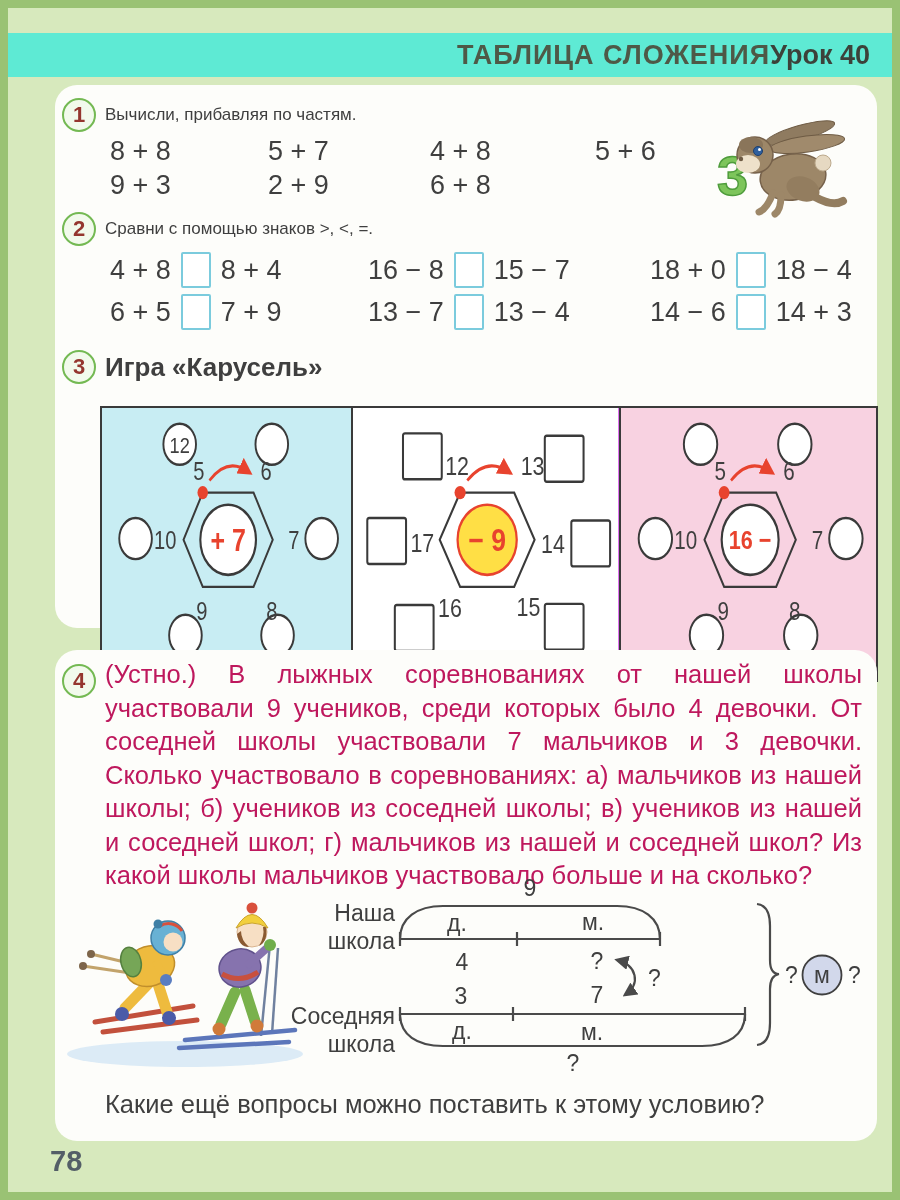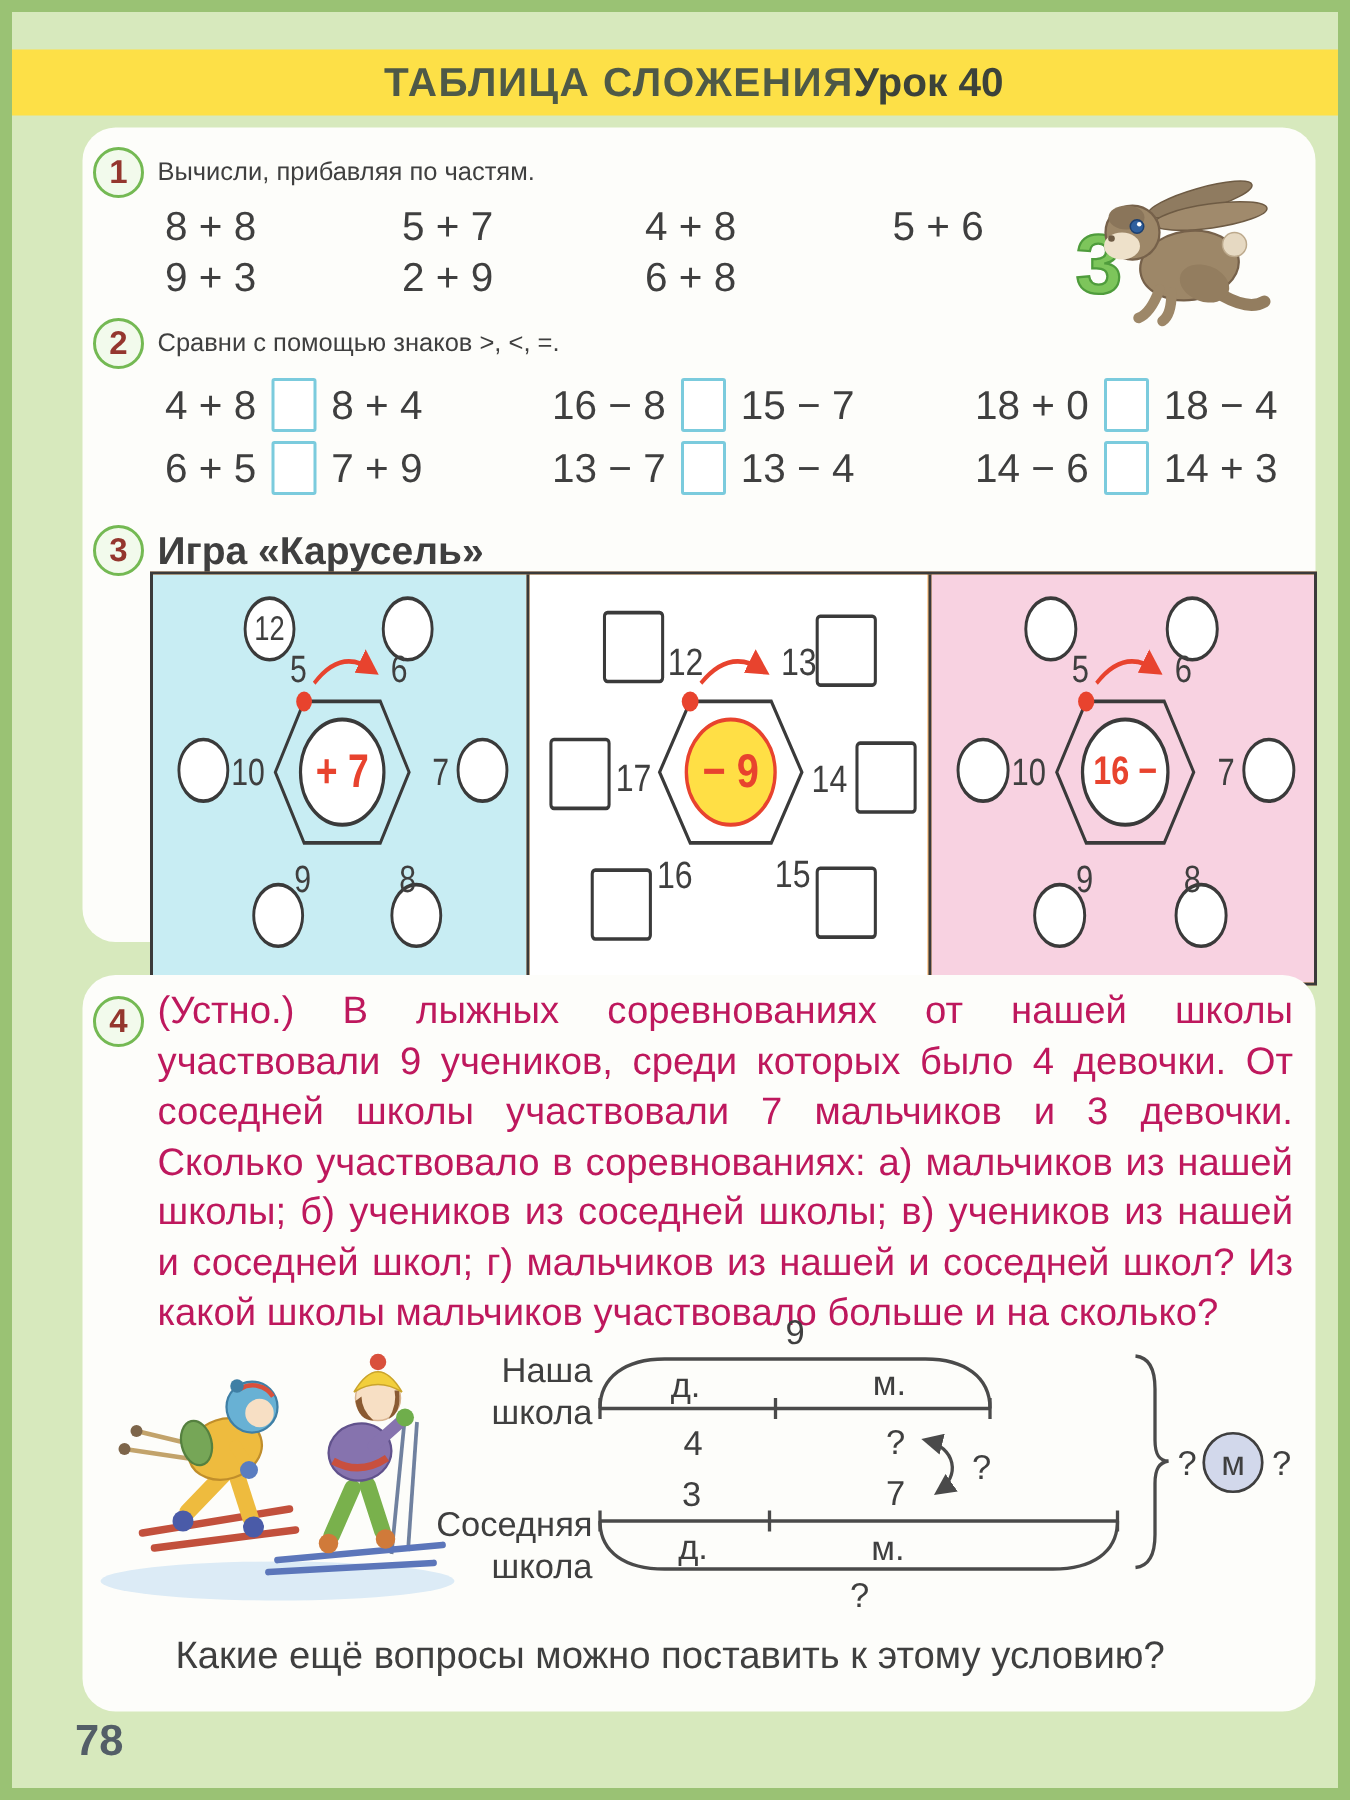--- a/index.html
+++ b/index.html
@@ -1,45 +1,45 @@
 <!DOCTYPE html>
 <html><head>
 <meta charset="utf-8">
 <style>
   *{margin:0;padding:0;box-sizing:border-box}
   html,body{width:900px;height:1200px;background:#d7e9bd}
   .page{position:relative;width:900px;height:1200px;background:#d7e9bd;border:8px solid #9ac274;overflow:hidden;
         font-family:"Liberation Sans",sans-serif;color:#3f3f3f}
-  .header-band{position:absolute;left:0;top:25px;width:100%;height:44px;background:#fde047;
-        display:flex;align-items:center;justify-content:center;padding:0 22px 0 47px}
+  .header-band{position:absolute;left:0;top:25px;width:100%;height:44px;background:#5eead4;
+        display:flex;align-items:center;justify-content:flex-end;padding:0 22px 0 47px}
   .header-title{font-size:27px;font-weight:bold;color:#4e5947;letter-spacing:1px}
   .header-lesson{font-size:27px;font-weight:bold;color:#3c423a}
   .box{position:absolute;background:#fdfdfa;border-radius:22px}
   .box1{left:47px;top:77px;width:822px;height:543px}
   .box2{left:47px;top:642px;width:822px;height:491px}
   .badge{position:absolute;left:7px;width:34px;height:34px;border:2.5px solid #74b953;border-radius:50%;
         background:#f2faec;color:#94362e;font-weight:bold;font-size:22px;
         display:flex;align-items:center;justify-content:center}
   .task-title{position:absolute;left:50px;font-size:17px;line-height:32px;color:#3f3f3f}
   .bold{font-weight:bold;font-size:26px}
   .expr-row{position:absolute;left:55px;display:grid;grid-template-columns:158px 162px 165px auto;font-size:27px}
   .cmp-row{position:absolute;left:55px;display:grid;grid-template-columns:258px 282px auto;font-size:27px;align-items:center}
   .cmp{display:inline-flex;align-items:center}
   .ansbox{display:inline-block;width:30px;height:36px;border:2px solid #7bcbdd;border-radius:2px;background:#fff;margin:0 10px}
-  .carousel{position:absolute;left:45px;top:296px;width:778px;height:276px;display:flex;border:2px solid #3a3a3a;background:#fdba74}
+  .carousel{position:absolute;left:45px;top:321px;width:778px;height:276px;display:flex;border:2px solid #3a3a3a;background:#d946ef}
   .panel{height:100%}
   .panel+.panel{border-left:2px solid #3a3a3a}
   .panel svg{display:block;width:100%;height:100%}
   .rabbit{position:absolute;left:660px;top:30px;width:135px;height:105px}
   .problem-text{position:absolute;left:50px;top:8px;width:757px;font-size:25.5px;line-height:33.5px;
         text-align:justify;color:#be185d}
   .diagram{position:absolute;left:10px;top:224px}
   .dline{stroke:#4a4a4a;stroke-width:2.2;fill:none}
   .dlab{font-size:23px;fill:#3f3f3f}
-  .closing-question{position:absolute;left:62px;top:440px;font-size:25.5px;color:#3f3f3f}
+  .closing-question{position:absolute;left:50px;top:440px;font-size:25.5px;color:#3f3f3f}
   .page-number{position:absolute;left:42px;top:1137px;font-size:29px;font-weight:bold;color:#535e67}
 </style>
 </head>
 <body>
 
 <div class="page">
 
   <div class="header-band">
     <span class="header-title">ТАБЛИЦА СЛОЖЕНИЯ</span>
     <span class="header-lesson">Урок 40</span>

